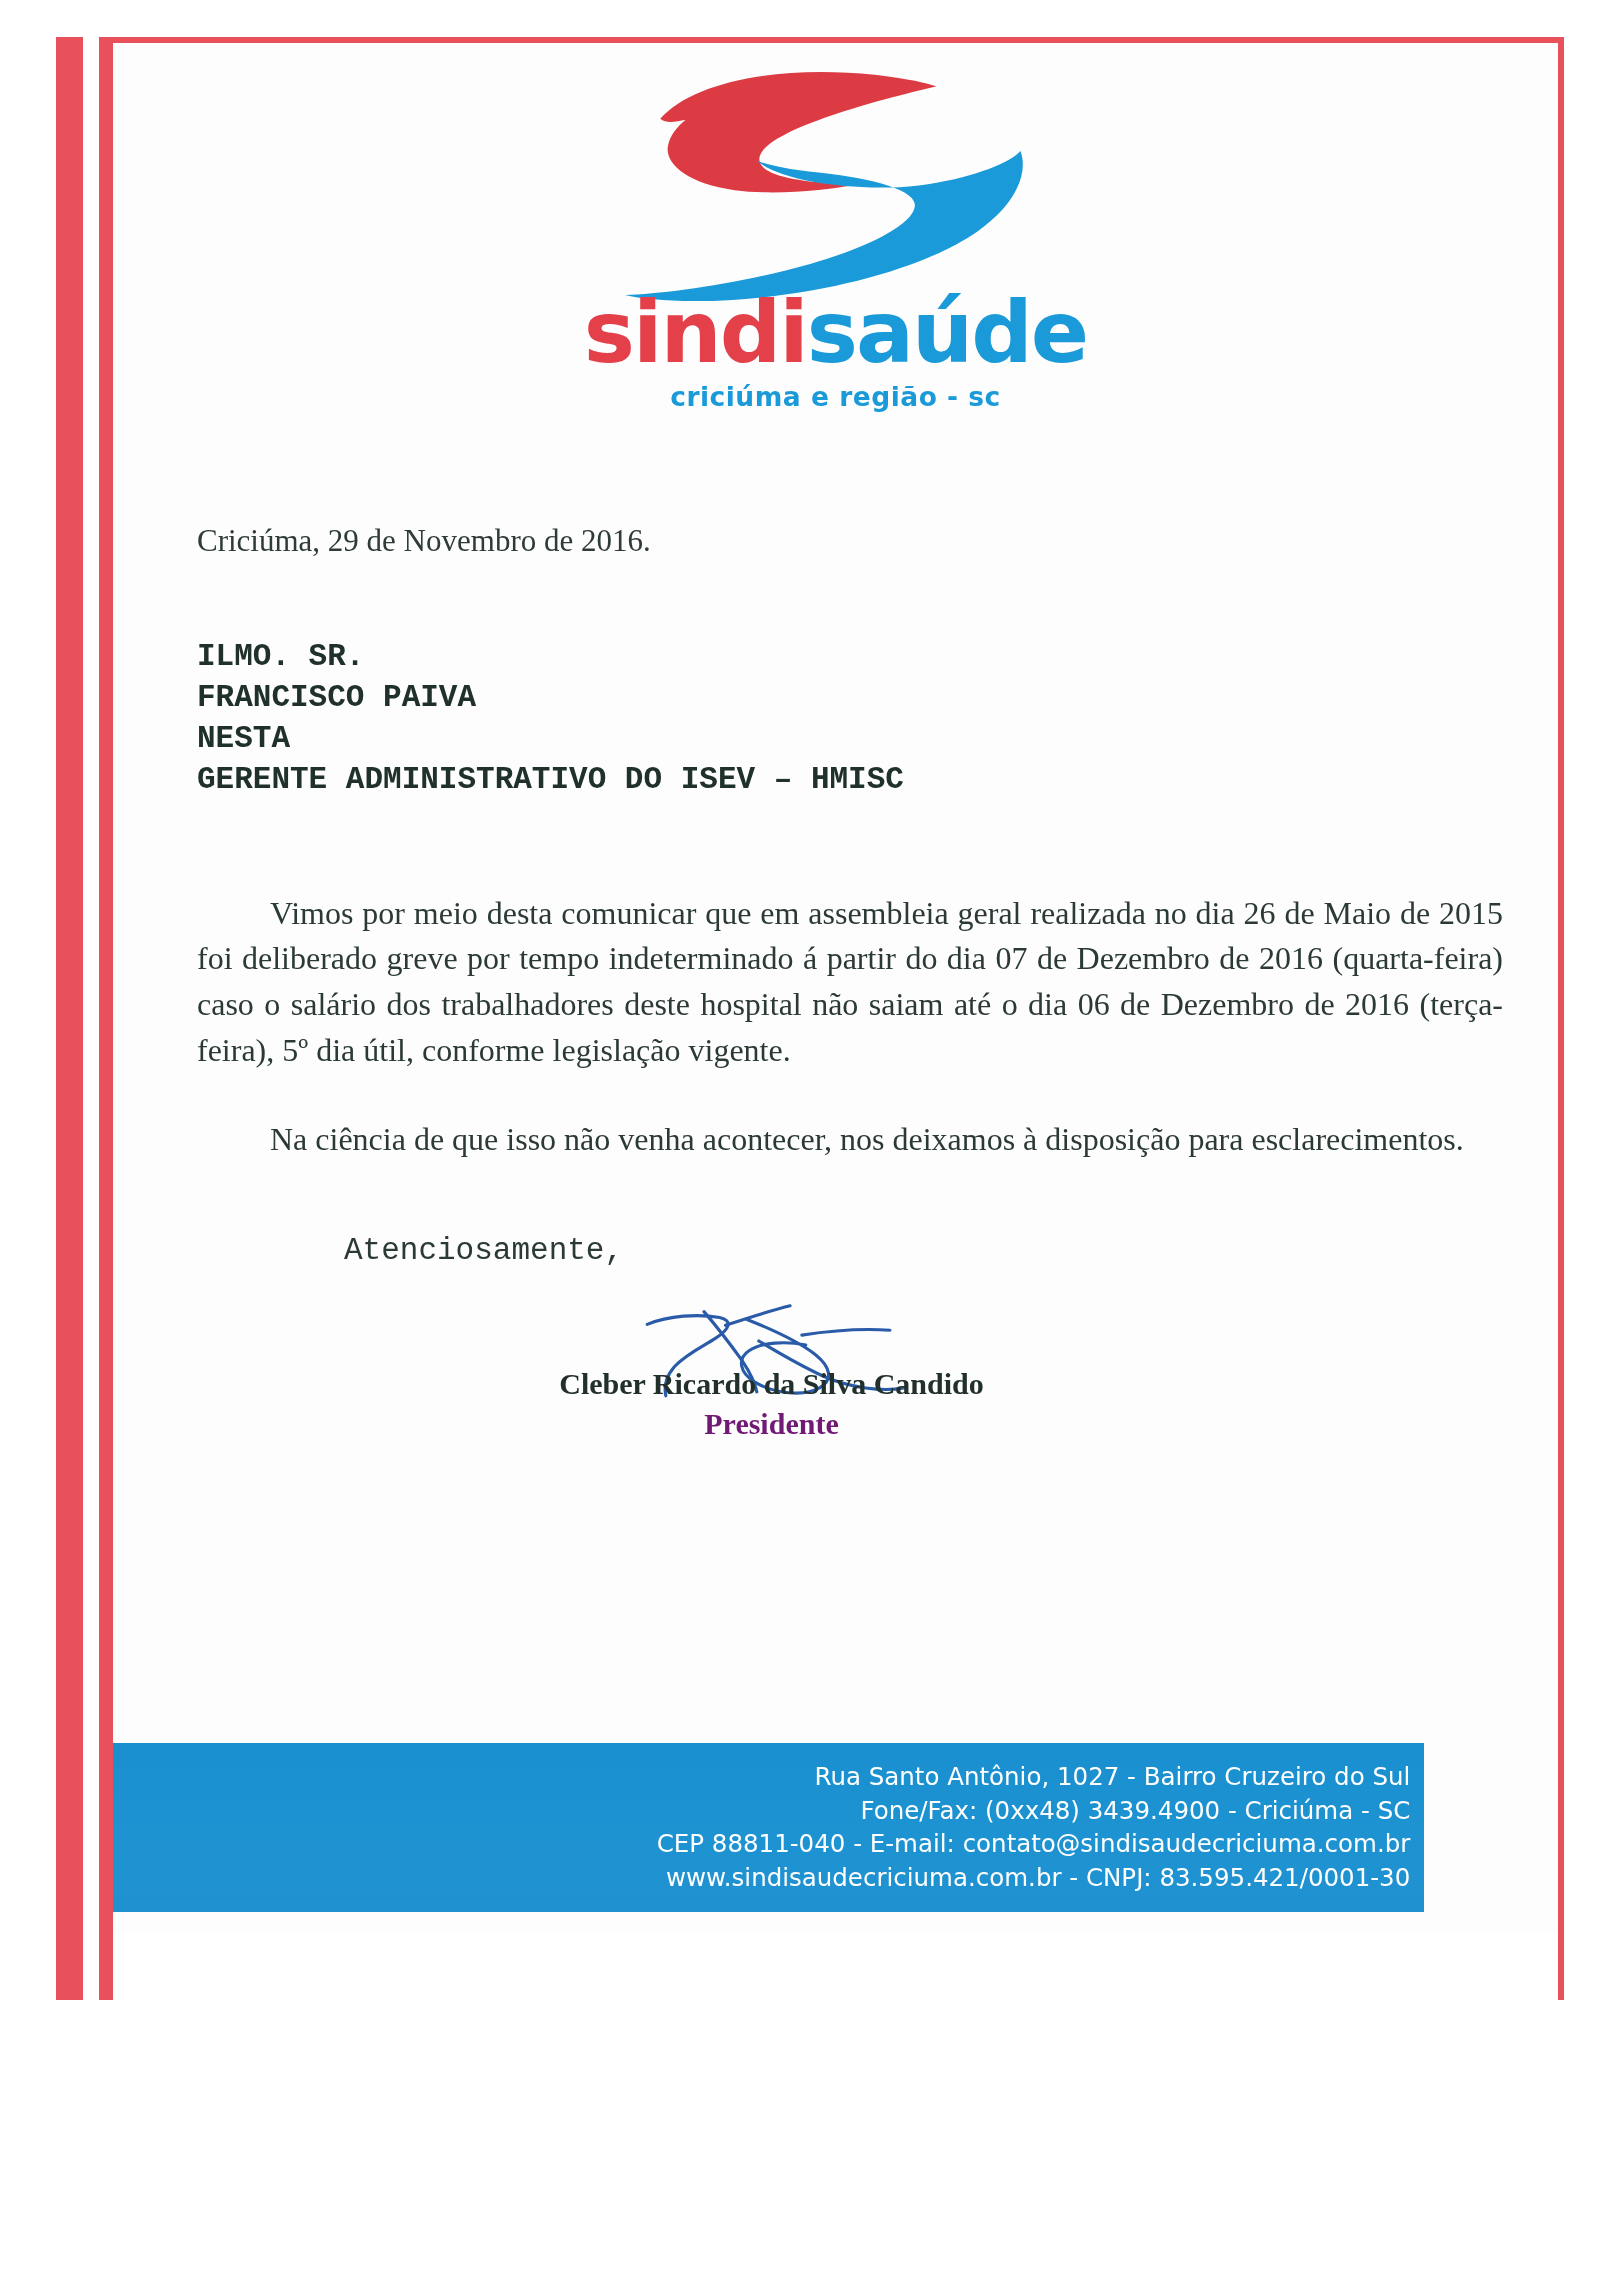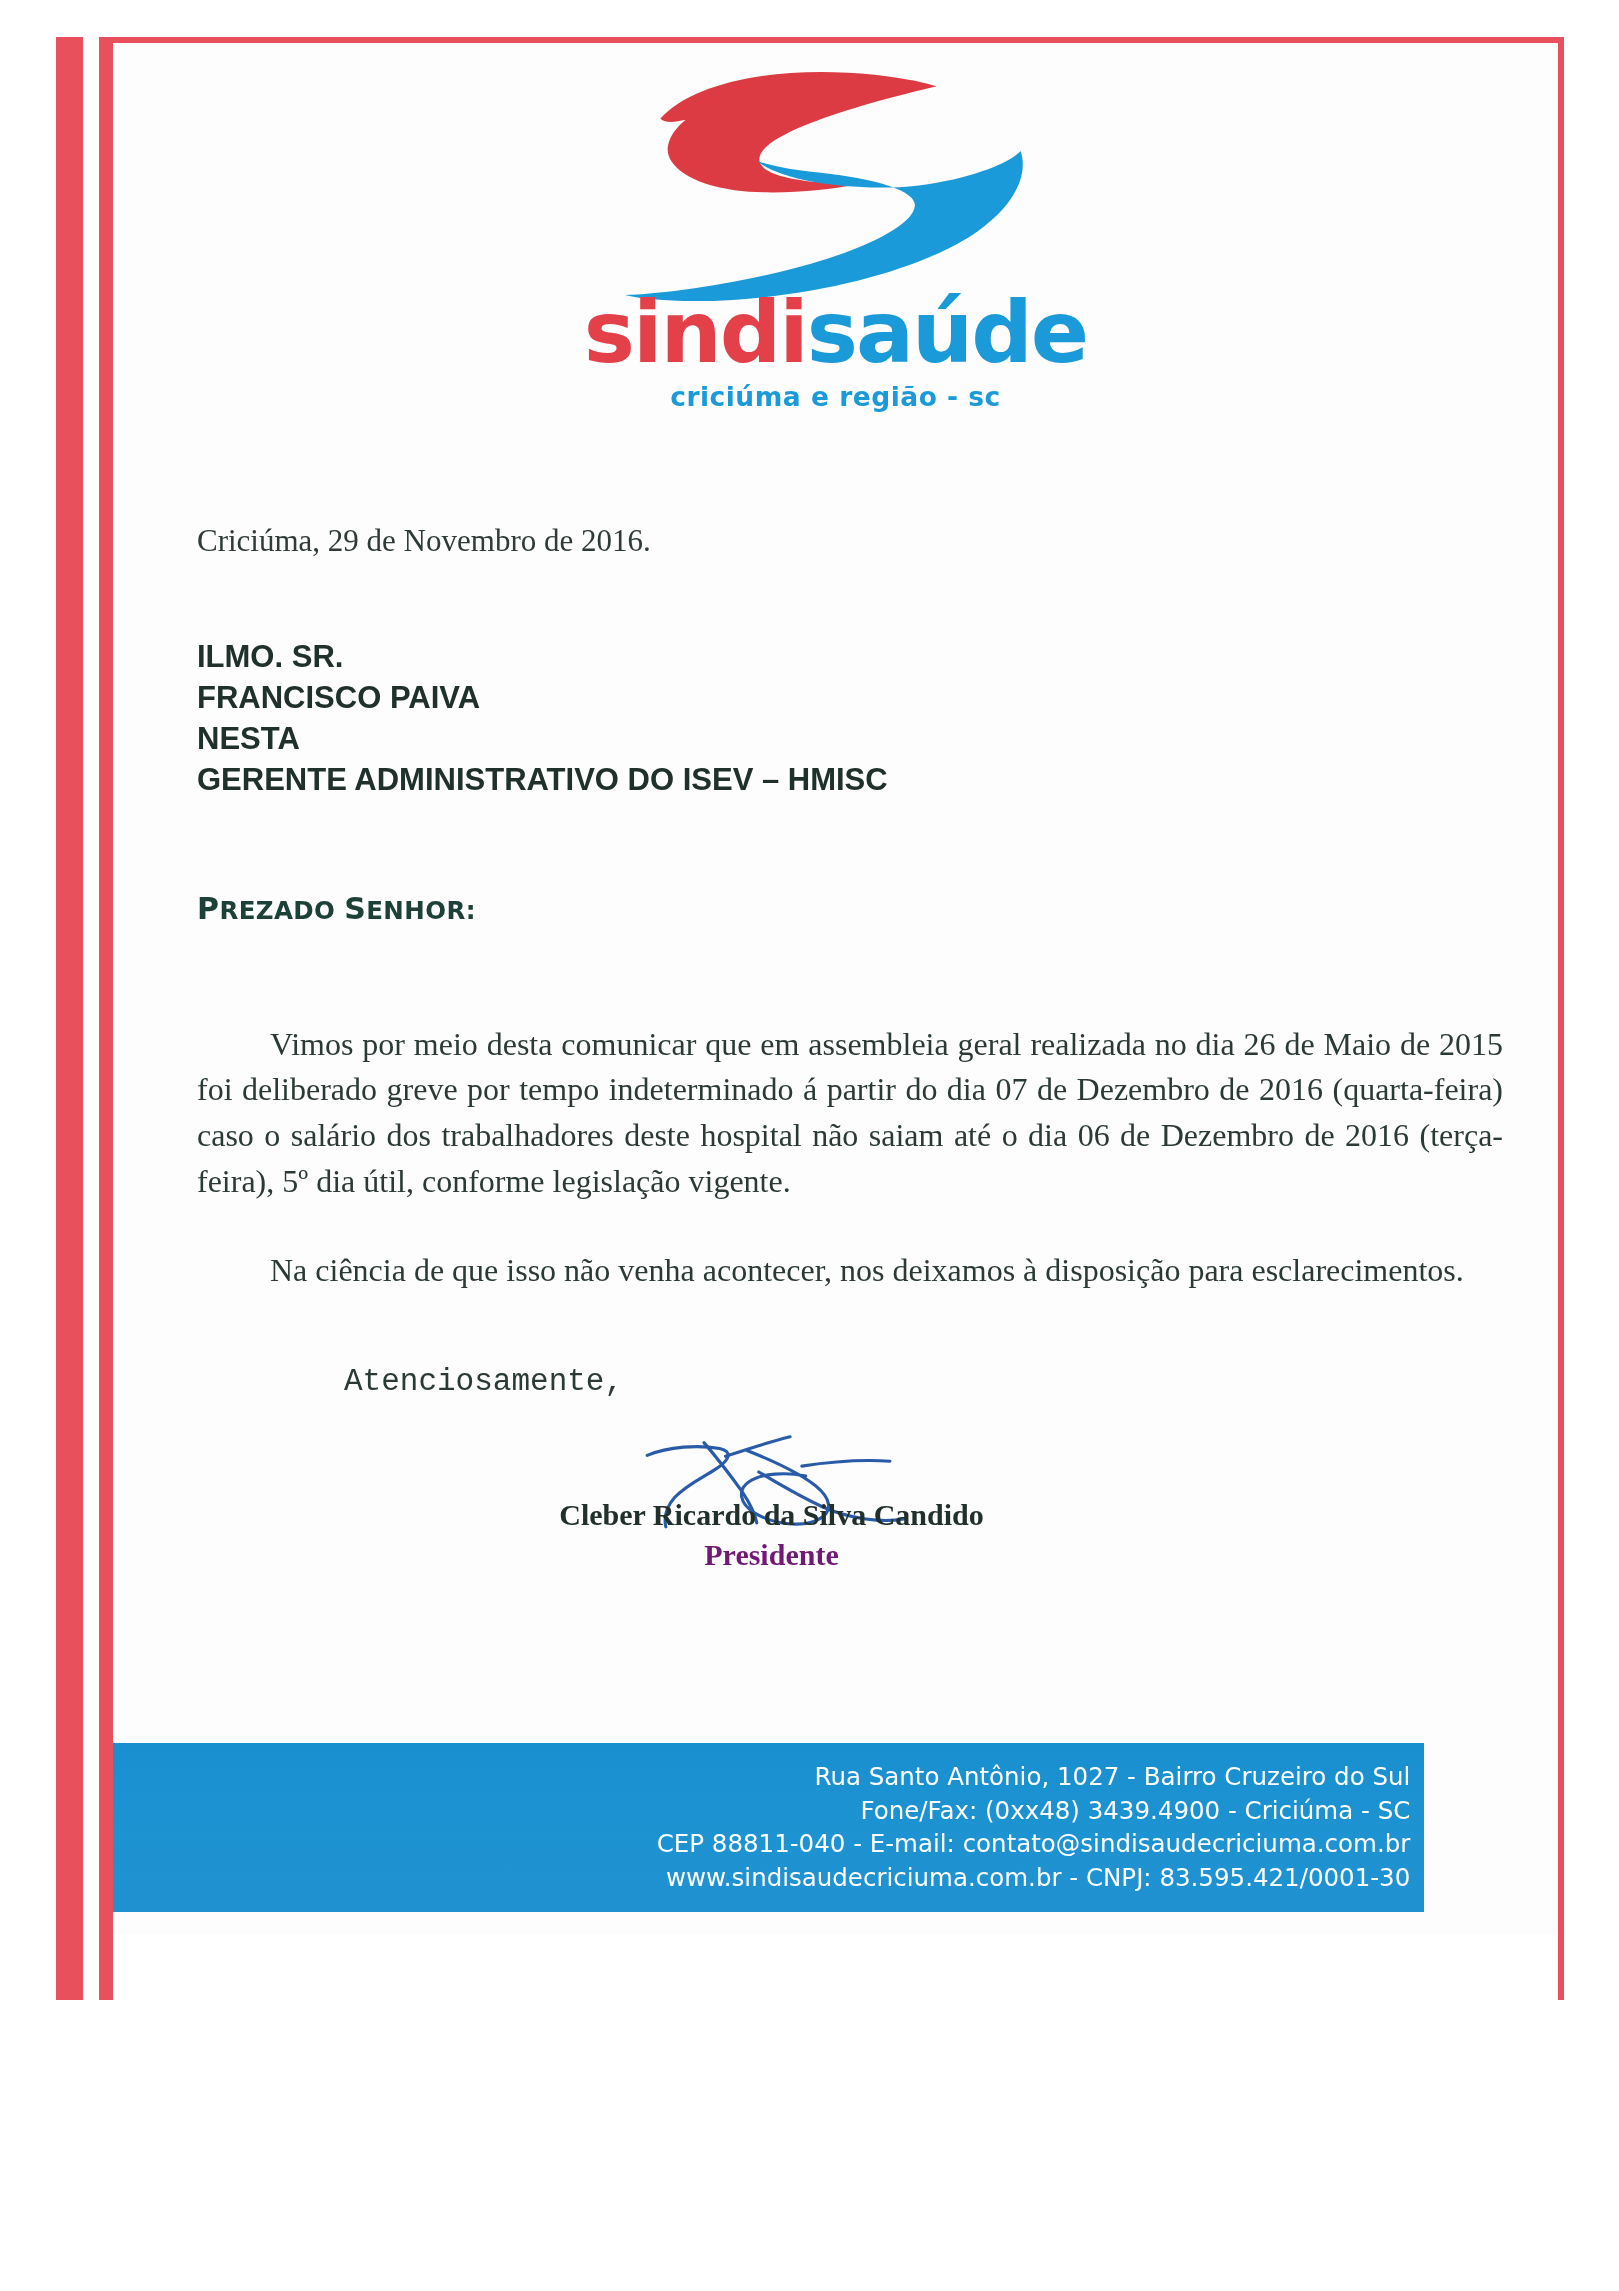--- a/index.html
+++ b/index.html
@@ -121,21 +121,21 @@
   }
 
   .date-line {
     font-family: "Liberation Serif", serif;
     font-size: 31px;
     color: #2e3b36;
     margin-bottom: 78px;
   }
 
   .recipient {
-    font-family: Liberation Sans, sans-serif;
+    font-family: Liberation Mono, monospace;
     font-weight: bold;
     font-size: 31px;
     color: #20312b;
     line-height: 1.32;
     margin-bottom: 90px;
   }
   .recipient div { white-space: nowrap; }
 
   .salutation {
     font-family: "DejaVu Sans", sans-serif;
@@ -258,21 +258,20 @@
 
       <div class="date-line">Criciúma, 29 de Novembro de 2016.</div>
 
       <div class="recipient">
         <div>ILMO. SR.</div>
         <div>FRANCISCO PAIVA</div>
         <div>NESTA</div>
         <div>GERENTE ADMINISTRATIVO DO ISEV – HMISC</div>
       </div>
 
-      <div class="salutation"><span class="cap">P</span><span>REZADO </span><span class="cap">S</span><span>ENHOR:</span></div>
 
       <p class="para">Vimos por meio desta comunicar que em assembleia geral realizada no dia 26 de Maio de 2015 foi deliberado greve por tempo indeterminado á partir do dia 07 de Dezembro de 2016 (quarta-feira) caso o salário dos trabalhadores deste hospital não saiam até o dia 06 de Dezembro de 2016 (terça-feira), 5º dia útil, conforme legislação vigente.</p>
       <p class="para">Na ciência de que isso não venha acontecer, nos deixamos à disposição para esclarecimentos.</p>
 
       <div class="closing">Atenciosamente,</div>
 
       <div class="sign-area">
         <svg class="sign-svg" viewBox="0 0 330 120">
           <g fill="none" stroke="#2a5ba8" stroke-width="3.2" stroke-linecap="round" stroke-linejoin="round">
             <path d="M 38 43 C 60 34, 90 32, 112 36 C 126 39, 122 48, 108 57 C 96 65, 78 73, 66 86 C 58 95, 55 106, 57 116"></path>

